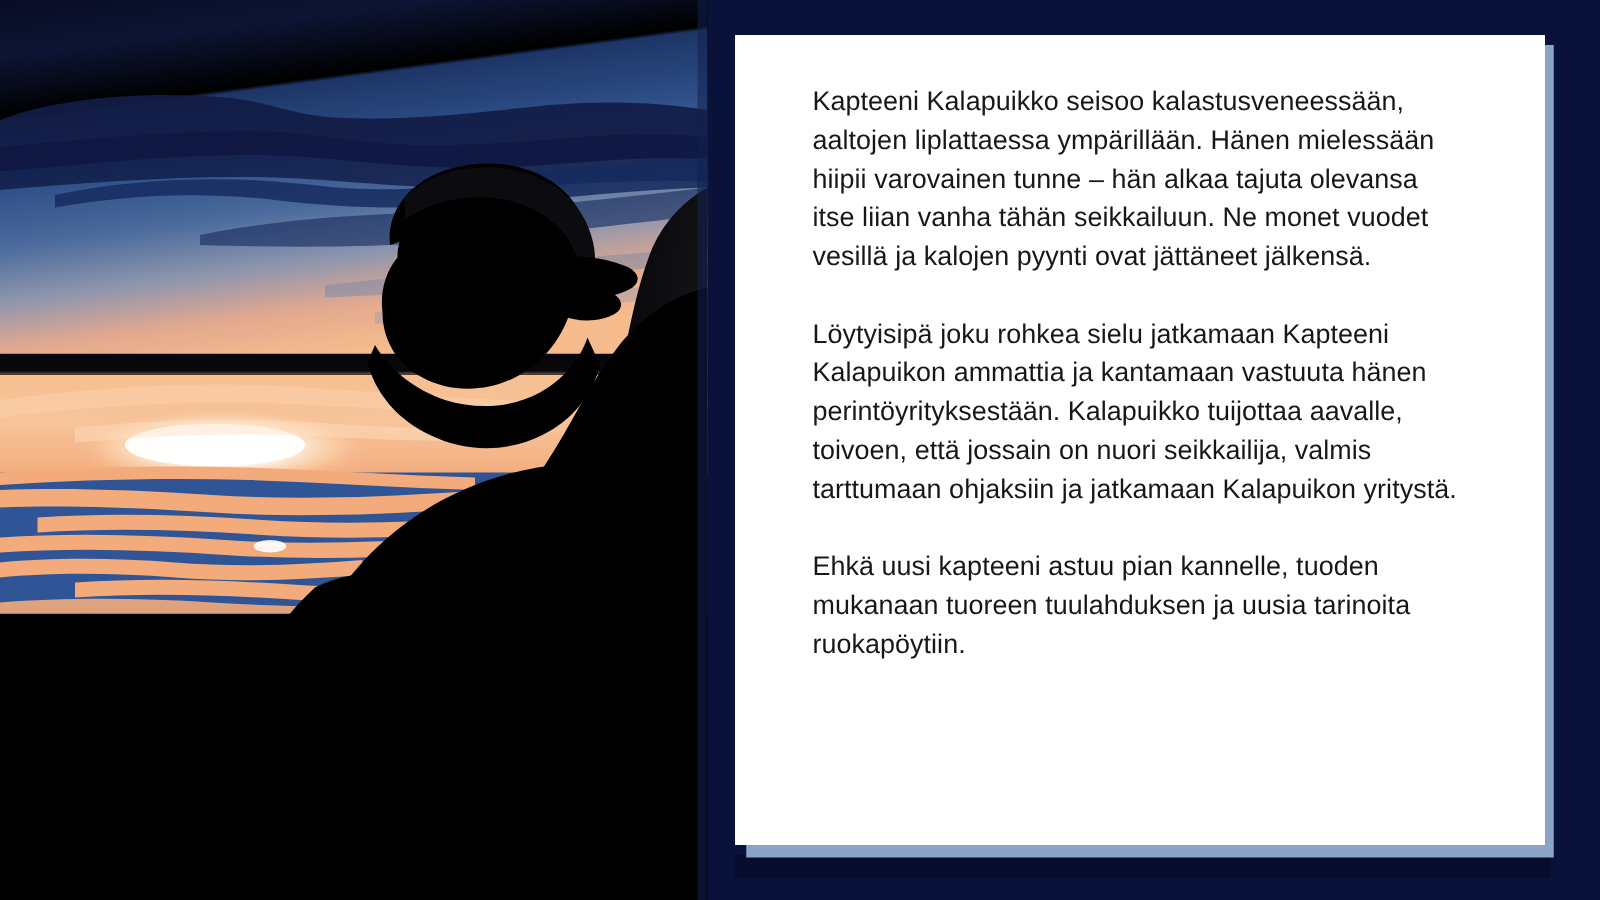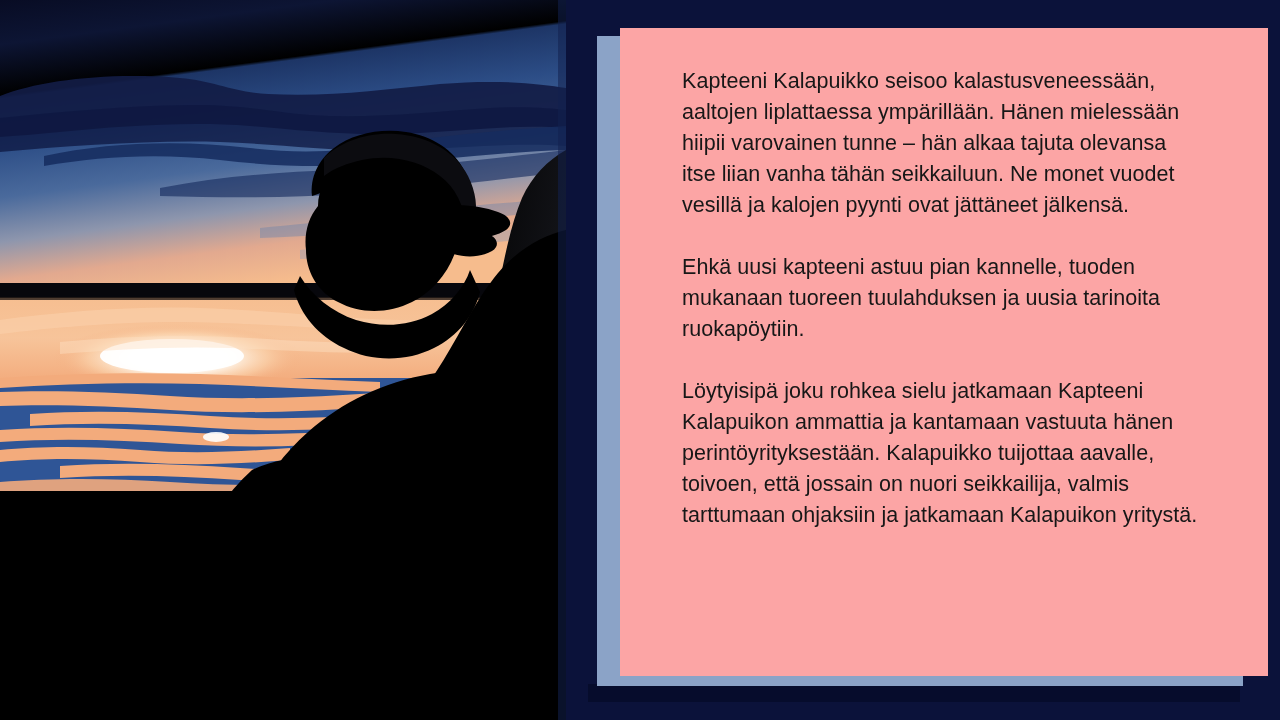--- a/index.html
+++ b/index.html
@@ -34,22 +34,21 @@
   #card-darkband {
     position: absolute;
     left: 588px; top: 684px;
     width: 652px; height: 18px;
     background: #060c2c;
   }
   #card {
     position: absolute;
     left: 588px; top: 28px;
     width: 648px; height: 648px;
-    background: #fca5a5;
-    margin-left: 32px;
+    background: #ffffff;
   }
   #card-body {
     position: absolute;
     left: 62px; top: 38px;
     width: 520px;
   }
   .para {
     color: #171717;
     font-size: 21.5px;
     line-height: 31px;
@@ -227,18 +226,18 @@
       <rect x="558" y="0" width="8" height="720" fill="#12204f" opacity="0.55"></rect>
     </svg>
   </div>
 
   <div id="card-darkband"></div>
   <div id="card-shadow"></div>
 
   <div id="card">
     <div id="card-body">
       <p class="para">Kapteeni Kalapuikko seisoo kalastusveneessään, aaltojen liplattaessa ympärillään. Hänen mielessään hiipii varovainen tunne – hän alkaa tajuta olevansa itse liian vanha tähän seikkailuun. Ne monet vuodet vesillä ja kalojen pyynti ovat jättäneet jälkensä.</p>
+      <p class="para">Löytyisipä joku rohkea sielu jatkamaan Kapteeni Kalapuikon ammattia ja kantamaan vastuuta hänen perintöyrityksestään. Kalapuikko tuijottaa aavalle, toivoen, että jossain on nuori seikkailija, valmis tarttumaan ohjaksiin ja jatkamaan Kalapuikon yritystä.</p>
       <p class="para">Ehkä uusi kapteeni astuu pian kannelle, tuoden mukanaan tuoreen tuulahduksen ja uusia tarinoita ruokapöytiin.</p>
-      <p class="para">Löytyisipä joku rohkea sielu jatkamaan Kapteeni Kalapuikon ammattia ja kantamaan vastuuta hänen perintöyrityksestään. Kalapuikko tuijottaa aavalle, toivoen, että jossain on nuori seikkailija, valmis tarttumaan ohjaksiin ja jatkamaan Kalapuikon yritystä.</p>
     </div>
   </div>
 
 </div>
 
 </body></html>

